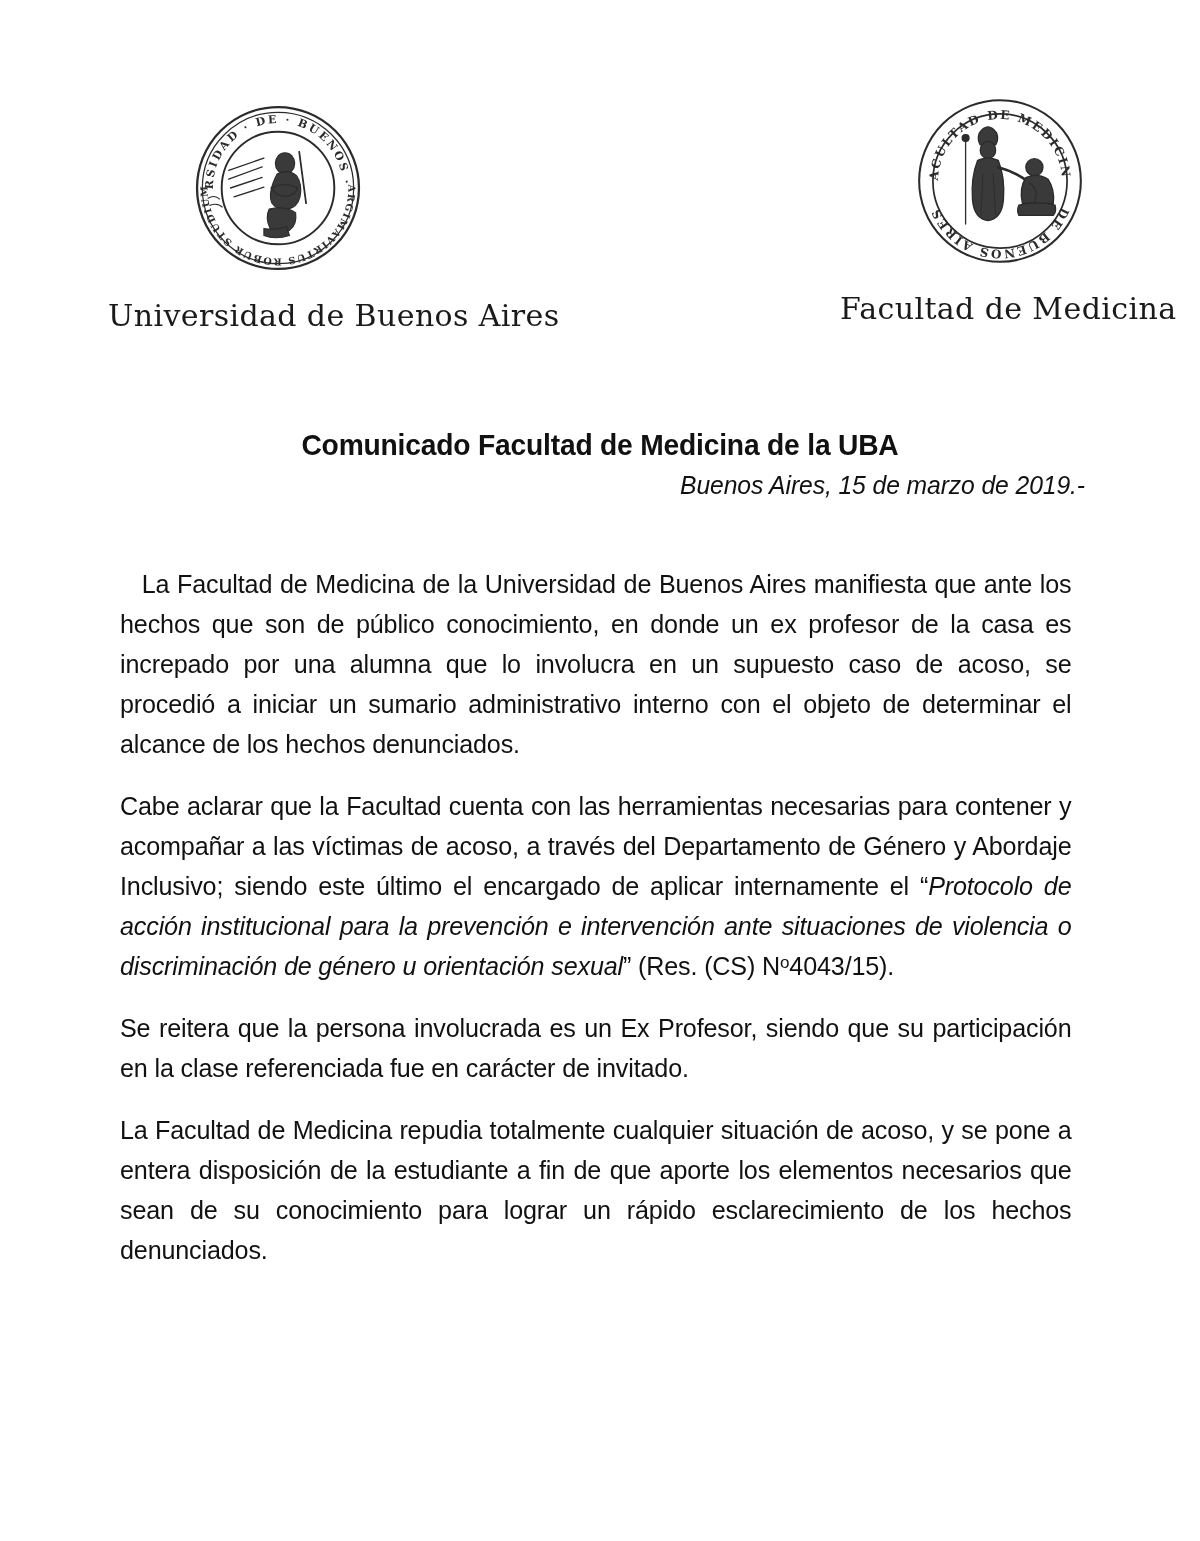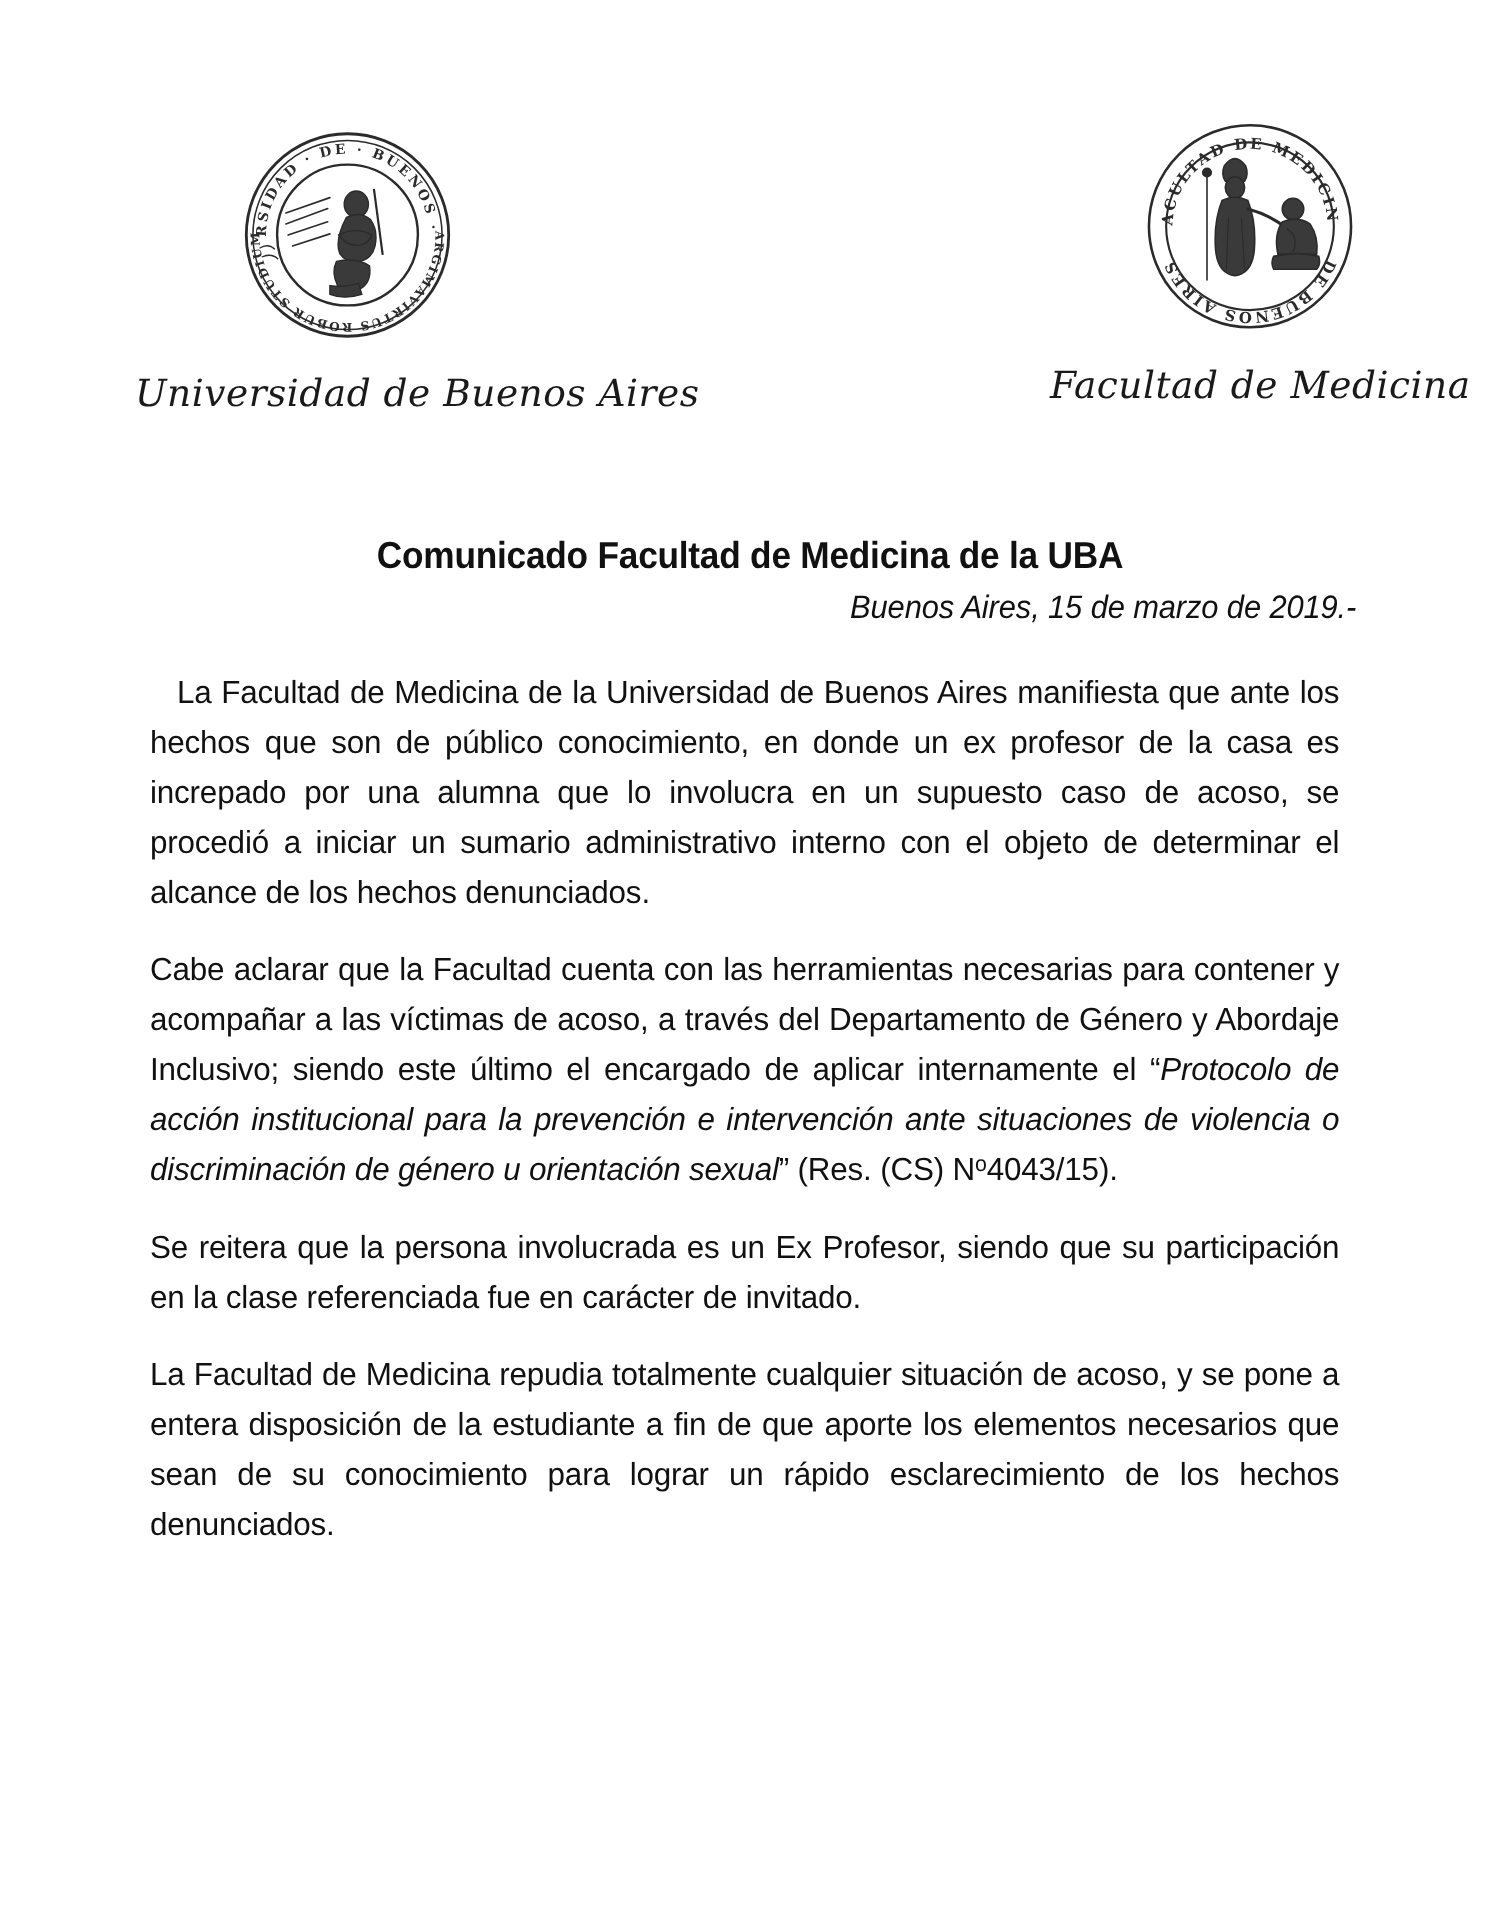--- a/index.html
+++ b/index.html
@@ -45,21 +45,20 @@
   .seal-wrap {
     display: block;
     margin: 0 auto;
   }
   .seal-wrap.left  { width: 176px; height: 176px; }
   .seal-wrap.right { width: 172px; height: 172px; }
 
   .script-label {
     display: block;
     font-family: "DejaVu Serif", "Liberation Serif", serif;
-    font-style: italic;
     color: #1a1a1a;
     white-space: nowrap;
     letter-spacing: 0.4px;
   }
   .script-label.left {
     margin-top: 22px;
     font-size: 30px;
   }
   .script-label.right {
     margin-top: 24px;
@@ -90,21 +89,21 @@
     font-size: 26px;
     font-style: italic;
     letter-spacing: -0.1px;
     transform: scaleX(0.95);
     transform-origin: right top;
     color: #111111;
   }
 
   .body-copy {
     position: absolute;
-    top: 534px;
+    top: 564px;
     left: 120px;
     width: 966px;
   }
 
   .para {
     margin: 0 0 22px 0;
     font-size: 25.5px;
     line-height: 40px;
     text-align: justify;
     text-justify: inter-word;

